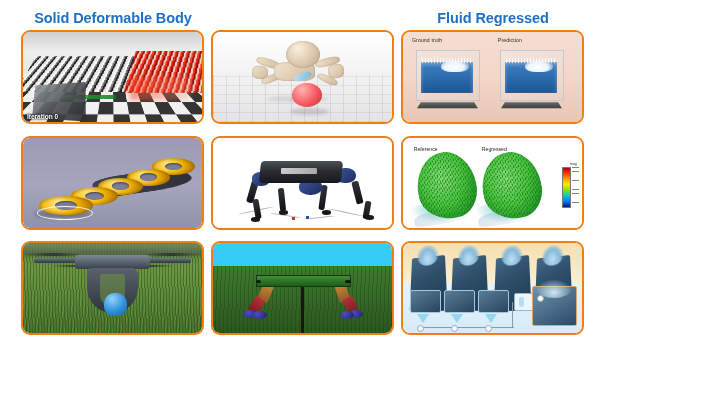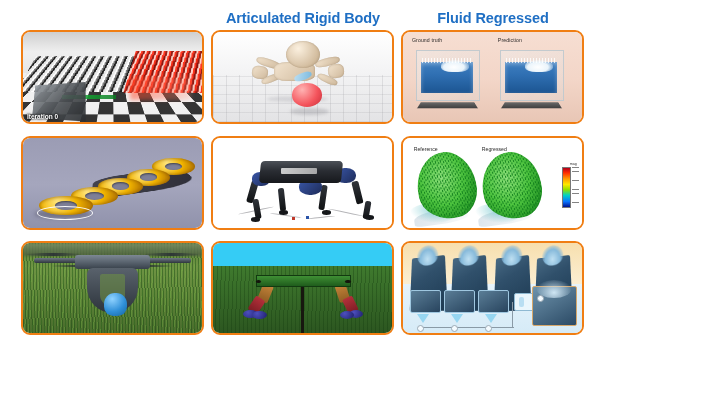--- a/index.html
+++ b/index.html
@@ -384,21 +384,21 @@
     border-radius:50%;
   }
   .plink{position:absolute;background:#8a9aa6;height:1px;}
   .pnode{position:absolute;width:5px;height:5px;border-radius:50%;border:1px solid #9aa9b4;background:#f4fbff;}
 </style>
 </head>
 <body>
 
 <div class="grid">
 
-  <div class="col-head c1">Articulated Rigid Body</div>
+  <div class="col-head c0">Solid Deformable Body</div>
   <div class="col-head c2">Fluid Regressed</div>
 
   <div class="panel r0 k0">
     <div class="pin">
       <div class="cloth-bg"></div>
       <div class="cloth-floor"></div>
       <div class="cloth-folds"></div>
       <div class="cloth-red"></div>
       <div class="cloth-red2"></div>
       <div class="cloth-green"></div>

